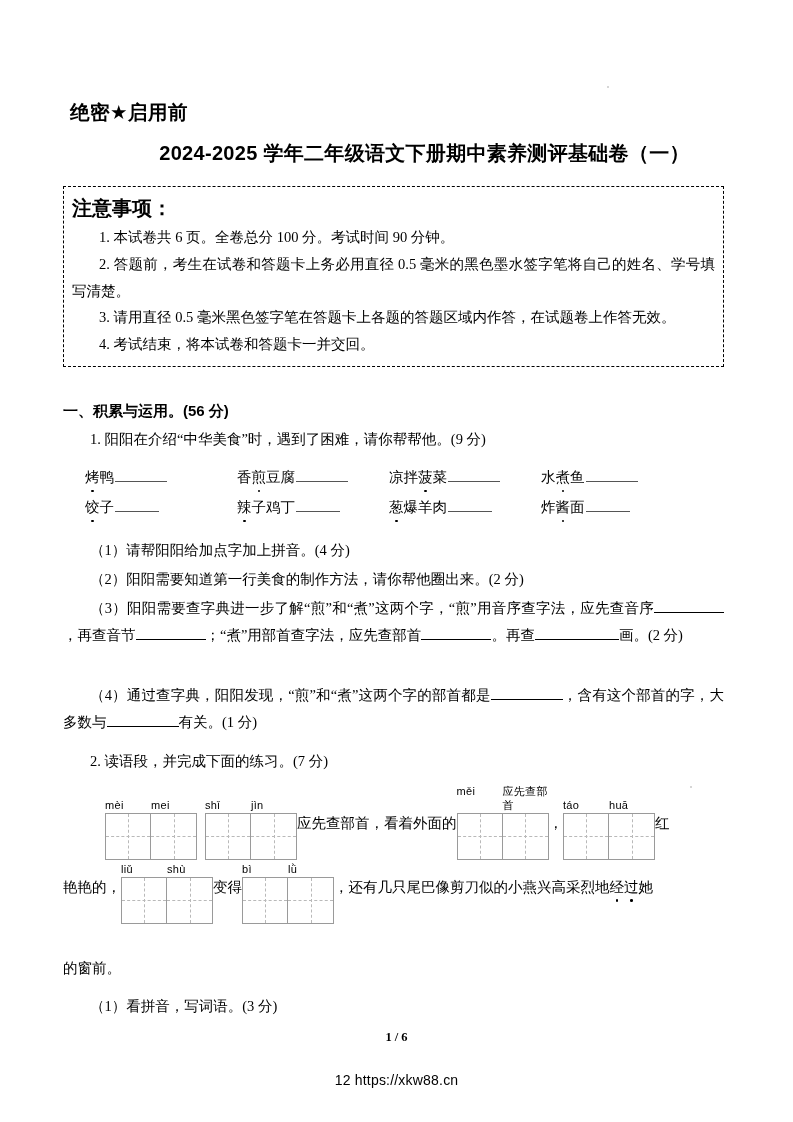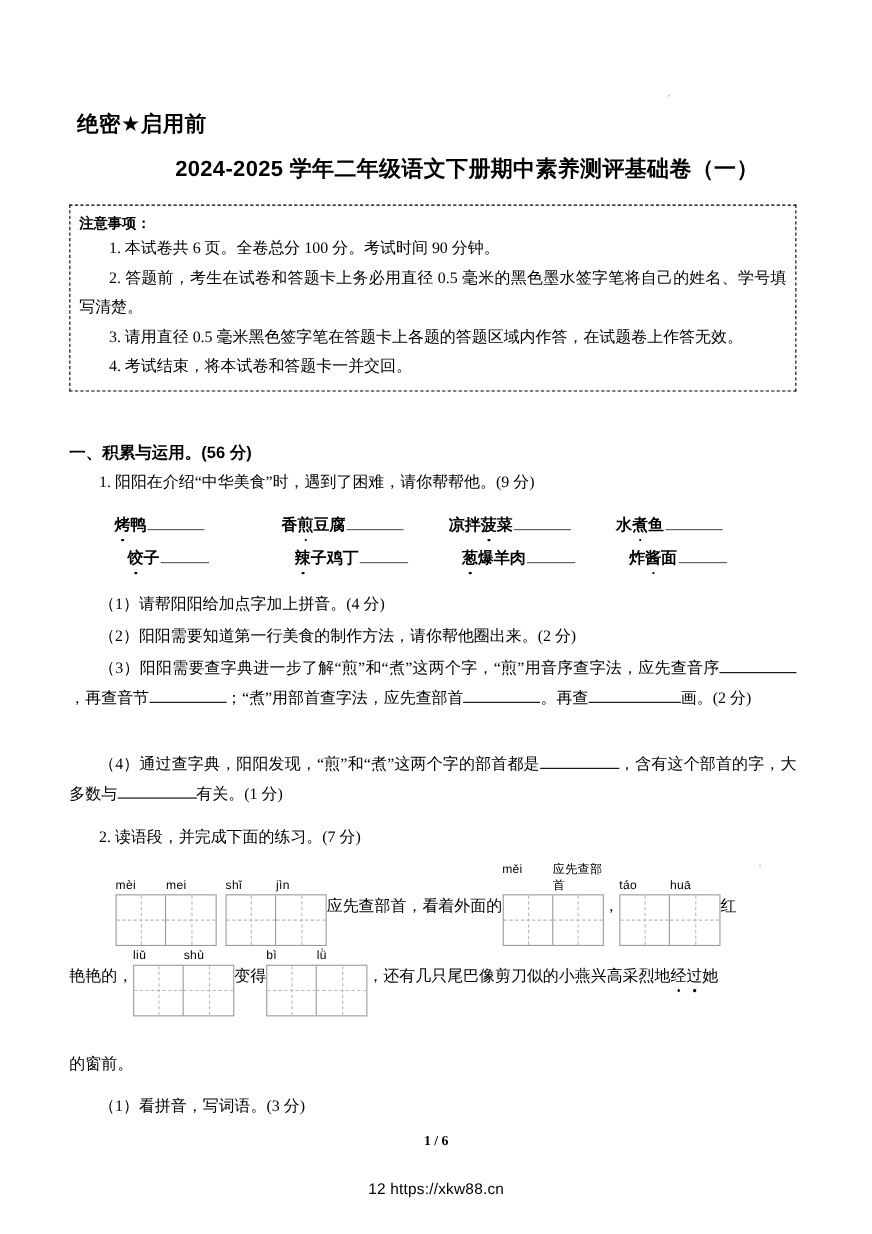--- a/index.html
+++ b/index.html
@@ -48,21 +48,21 @@
   .notice-box {
     position: absolute;
     left: 63px;
     top: 186px;
     width: 661px;
     border: 1.5px dashed #000;
     box-sizing: border-box;
     padding: 6px 8px 8px 8px;
   }
   .notice-title {
-    font-size: 13px;
+    font-size: 20px;
     font-weight: bold;
     line-height: 1.55;
     font-family: "Liberation Sans", "DejaVu Sans", sans-serif;
   }
   .notice-item {
     font-size: 14.5px;
     line-height: 1.85;
     text-indent: 27px;
     text-align: justify;
   }
@@ -85,25 +85,24 @@
   .fullw { width: 661px; left: 63px; text-align: justify; }
 
   .blank-u {
     display: inline-block;
     border-bottom: 1px solid #000;
     vertical-align: baseline;
   }
   
   .food-row {
     position: absolute;
-    left: 104px;
+    left: 85px;
     width: 640px;
     font-size: 14.5px;
     display: flex;
-    font-weight: bold;
   }
   .food-cell {
     width: 152px;
     white-space: nowrap;
   }
   .dotchar {
     position: relative;
     display: inline-block;
   }
   .dotchar::after {
@@ -233,21 +232,21 @@
       <span>香</span><span class="dotchar">煎</span><span>豆腐</span><span class="food-blank"></span>
     </div>
     <div class="food-cell">
       <span>凉拌</span><span class="dotchar">菠</span><span>菜</span><span class="food-blank"></span>
     </div>
     <div class="food-cell">
       <span>水</span><span class="dotchar">煮</span><span>鱼</span><span class="food-blank"></span>
     </div>
   </div>
 
-  <div class="food-row" style="top:498px;margin-left:12px;">
+  <div class="food-row" style="top:498px;">
     <div class="food-cell">
       <span></span><span class="dotchar">饺</span><span>子</span><span class="food-blank short"></span>
     </div>
     <div class="food-cell">
       <span></span><span class="dotchar">辣</span><span>子鸡丁</span><span class="food-blank short"></span>
     </div>
     <div class="food-cell">
       <span></span><span class="dotchar">葱</span><span>爆羊肉</span><span class="food-blank short"></span>
     </div>
     <div class="food-cell">

